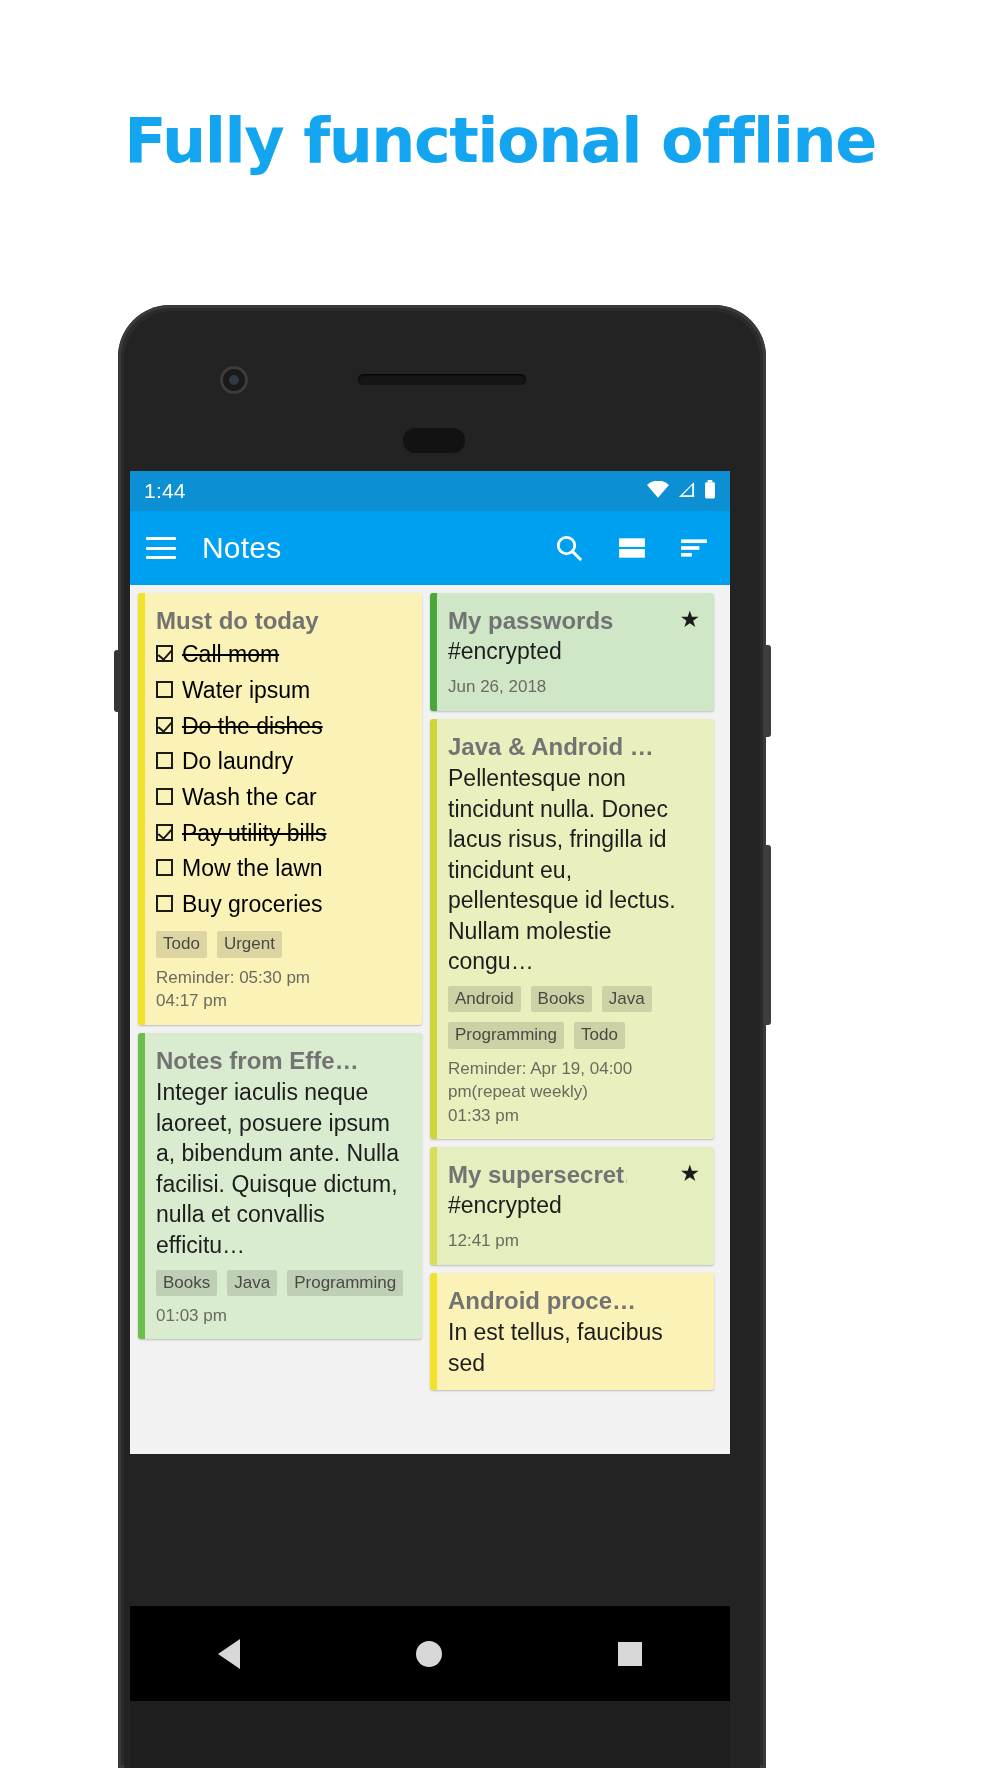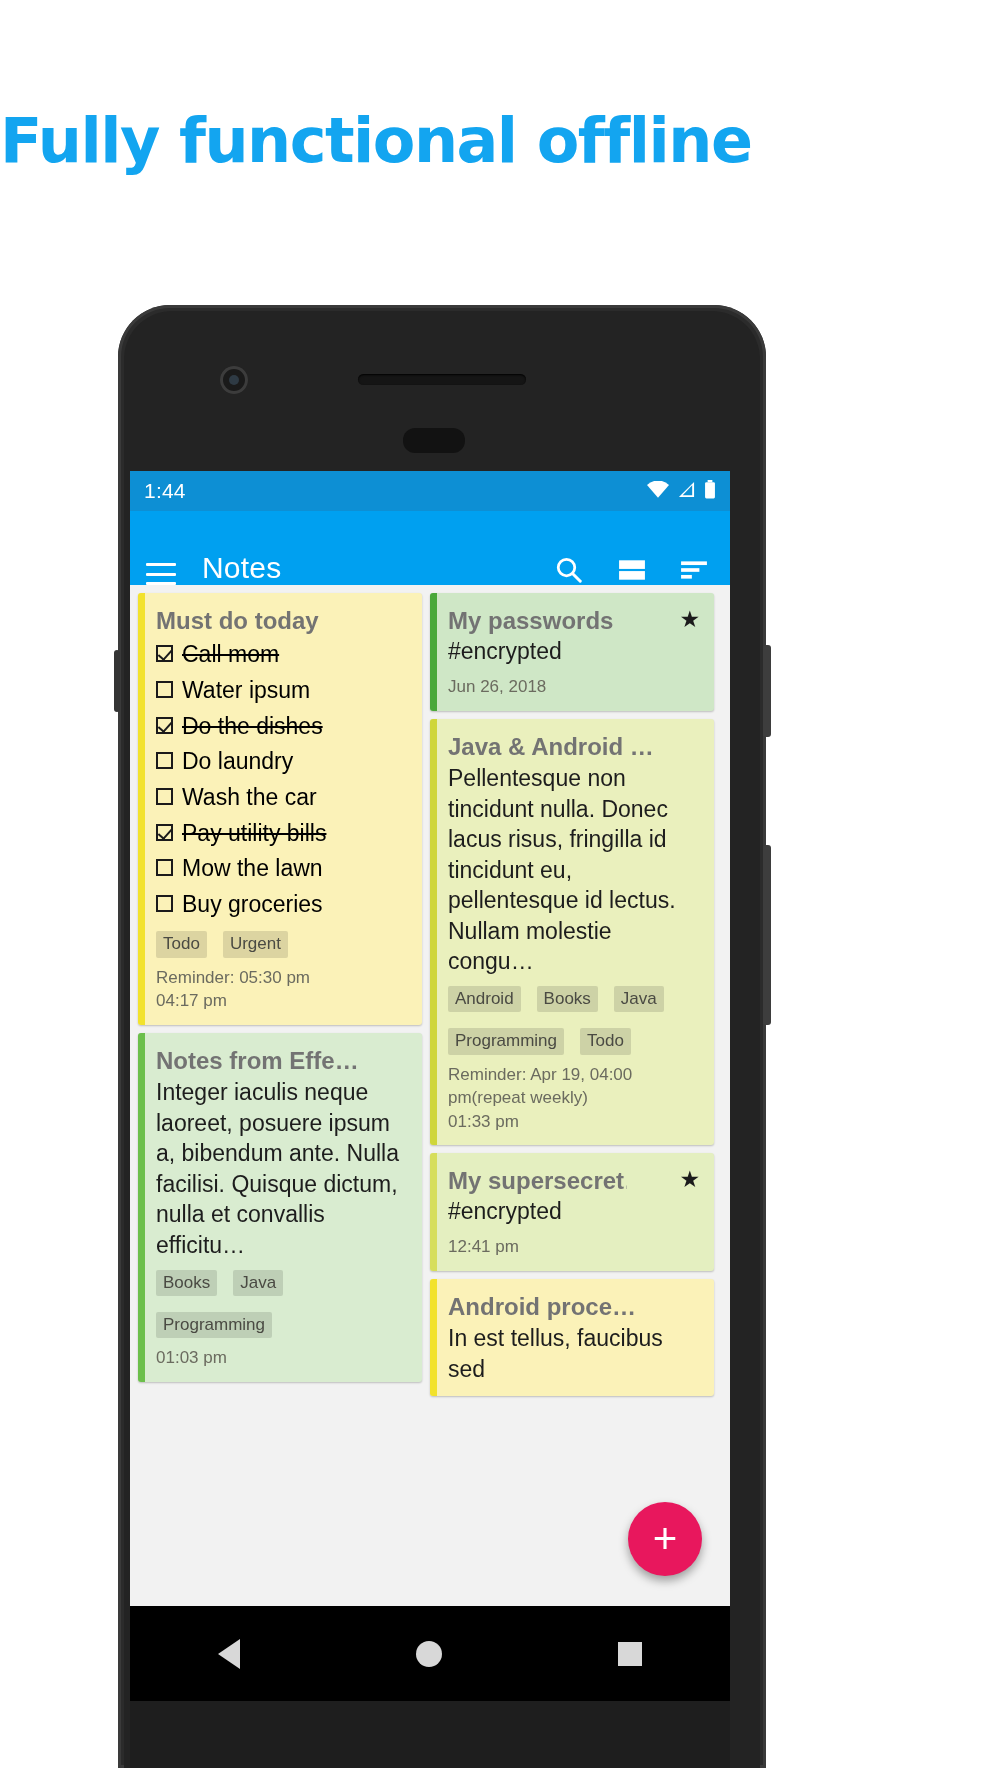--- a/index.html
+++ b/index.html
@@ -7,21 +7,21 @@
     width: 1000px; height: 1768px;
     background: #ffffff;
     font-family: "Liberation Sans", sans-serif;
     overflow: hidden;
   }
   #root { position: relative; width: 1000px; height: 1768px; background: #fff; }
 
   
   .headline {
     position: absolute; top: 104px; left: 0; width: 1000px;
-    text-align: left;
+    text-align: center;
     font-family: "DejaVu Sans", sans-serif;
     font-size: 62px;
     font-weight: 700;
     letter-spacing: -1.5px;
     color: #13a5f0;
     white-space: nowrap;
   }
 
   
   .phone {
@@ -57,37 +57,37 @@
   }
   .sensor {
     position: absolute; left: 279px; top: 117px;
     width: 62px; height: 25px; border-radius: 12px;
     background: #121212;
   }
 
   
   .screen {
     position: absolute; left: 6px; top: 160px;
-    width: 600px; height: 1135px;
+    width: 600px; height: 983px;
     background: #f2f2f2;
     overflow: hidden;
   }
 
   .statusbar {
     height: 40px; background: #0d8fd4;
     display: flex; align-items: center; justify-content: space-between;
     padding: 0 14px; box-sizing: border-box;
     color: #ffffff;
   }
   .sb-time { font-size: 21px; font-weight: 400; letter-spacing: .2px;}
   .sb-icons { display:flex; align-items:center; gap:8px; }
 
   .toolbar {
     height: 74px; background: #00a0f0;
-    display: flex; align-items: flex-end;
+    display: flex; align-items: center;
     padding: 0 16px; box-sizing: border-box;
     color: #fff;
   }
   .tb-title { font-size: 30px; font-weight: 400; margin-left: 26px; flex: 1; letter-spacing:.2px;}
   .tb-actions { display:flex; align-items:center; gap:34px; margin-right: 6px;}
 
   .hamburger { width: 30px; height: 22px; display:flex; flex-direction:column; justify-content:space-between; cursor:pointer;}
   .hamburger span { display:block; height:3px; background:#fff; border-radius:1px;}
 
   .icon-btn { cursor:pointer; display:flex; align-items:center; justify-content:center;}
@@ -130,21 +130,21 @@
   .box {
     display:inline-block; width:17px; height:17px; margin-top:8px; margin-right:9px;
     border:2px solid #1b1b1b; box-sizing:border-box; flex:none; position:relative;
   }
   .box.checked::after{
     content:""; position:absolute; left:3px; top:0px; width:6px; height:11px;
     border:solid #1b1b1b; border-width:0 2px 2px 0; transform:rotate(42deg);
   }
   .done { text-decoration: line-through; text-decoration-thickness: 2px;}
 
-  .tags { display:flex; flex-wrap:wrap; gap:16px; margin-top:9px; }
+  .tags { display:flex; flex-wrap:wrap; gap:10px; margin-top:9px; }
   .tag {
     background: rgba(0,0,0,.12);
     color:#4a4a43; font-size:17px; padding:3px 7px; border-radius:2px;
     line-height:1.2;
   }
   .meta { font-size:17px; color:#6b6b5f; line-height:1.38; margin-top:8px;}
 
   .fab {
     position:absolute; right: 28px; bottom: 30px;
     width: 74px; height: 74px; border-radius:50%;

